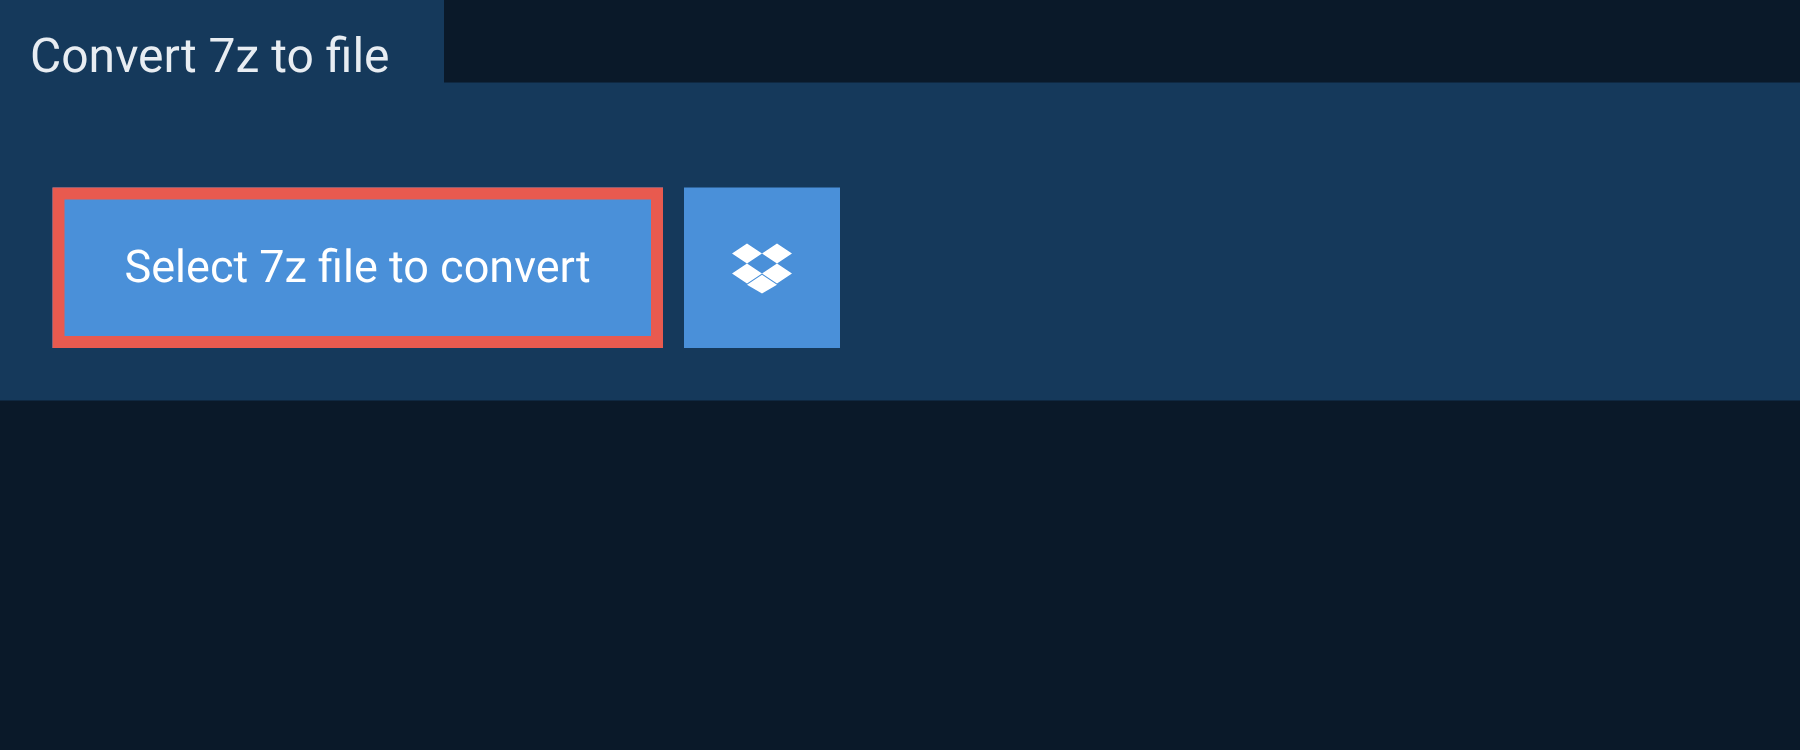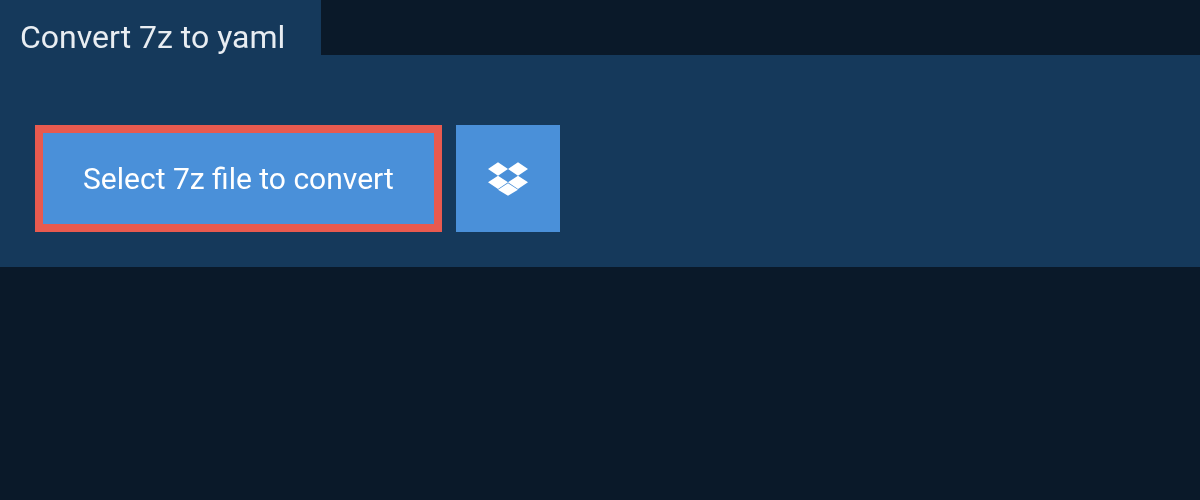--- a/index.html
+++ b/index.html
@@ -77,21 +77,21 @@
       height: 300px;
     }
   </style>
 </head>
 <body>
 
 <div class="top-spacer"></div>
 
 <div class="container">
   <div class="tab">
-    <h1 class="tab-title">Convert 7z to yaml</h1>
+    <h1 class="tab-title">Convert 7z to file</h1>
   </div>
 
   <div class="content-area">
     <div class="button-row">
       <button class="select-button">Select 7z file to convert</button>
       <button class="dropbox-button">
         <svg class="dropbox-icon-svg" viewBox="0 0 24 24">
           <path d="M6 2L0 6l6 4-6 4 6 4 6-4 6 4 6-4-6-4 6-4-6-4-6 4-6-4zm6 4l6 4-6 4-6-4 6-4zm-6 12.5l6 3.5 6-3.5-6-4-6 4z"></path>
         </svg>
       </button>

